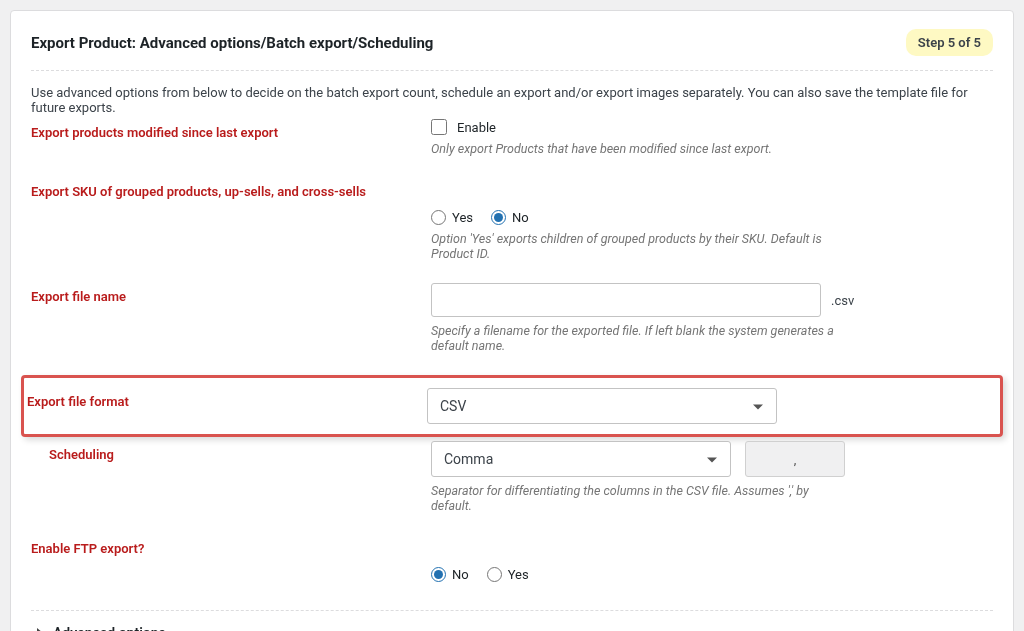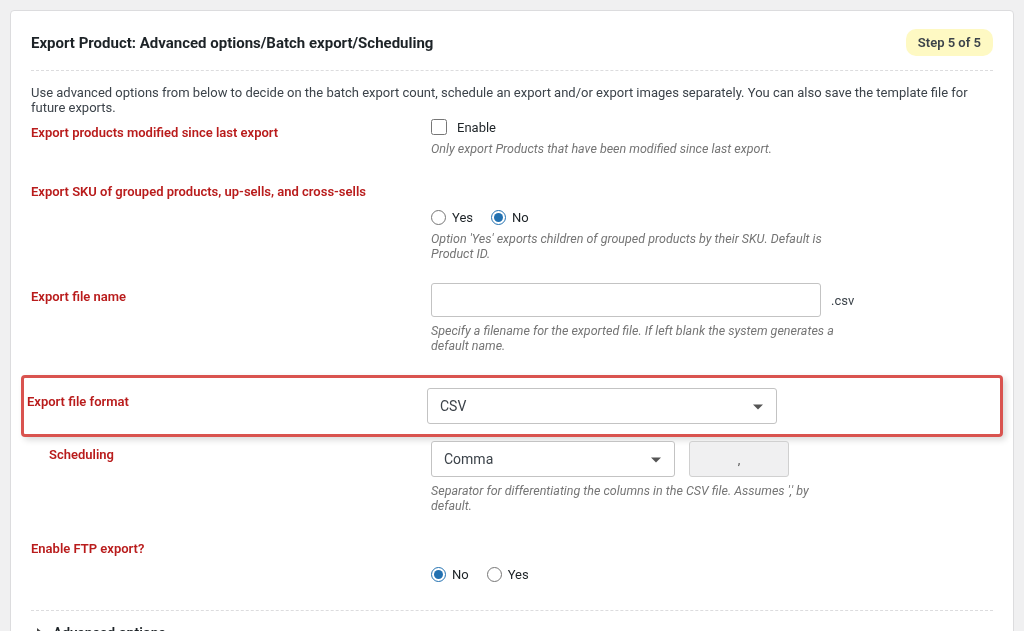--- a/index.html
+++ b/index.html
@@ -95,21 +95,21 @@
   border: 1px solid #c3c3c3;
   border-radius: 3px;
   display: flex;
   align-items: center;
   padding: 0 12px;
   font-size: 14px;
   color: #3c434a;
   background: #fff;
   cursor: pointer;
 }
-.select-wrap.small { width: 244px; }
+.select-wrap.small { width: 300px; }
 .chevron {
   position: absolute; right: 12px; top: 50%; transform: translateY(-50%);
   width: 12px; height: 12px;
 }
 .chevron svg { width: 12px; height: 12px; fill: #555; }
 .delim-row { display: flex; gap: 14px; align-items: center; }
 .delim-val {
   width: 100px; height: 36px;
   background: #f0f0f1;
   border: 1px solid #d0d0d0;

